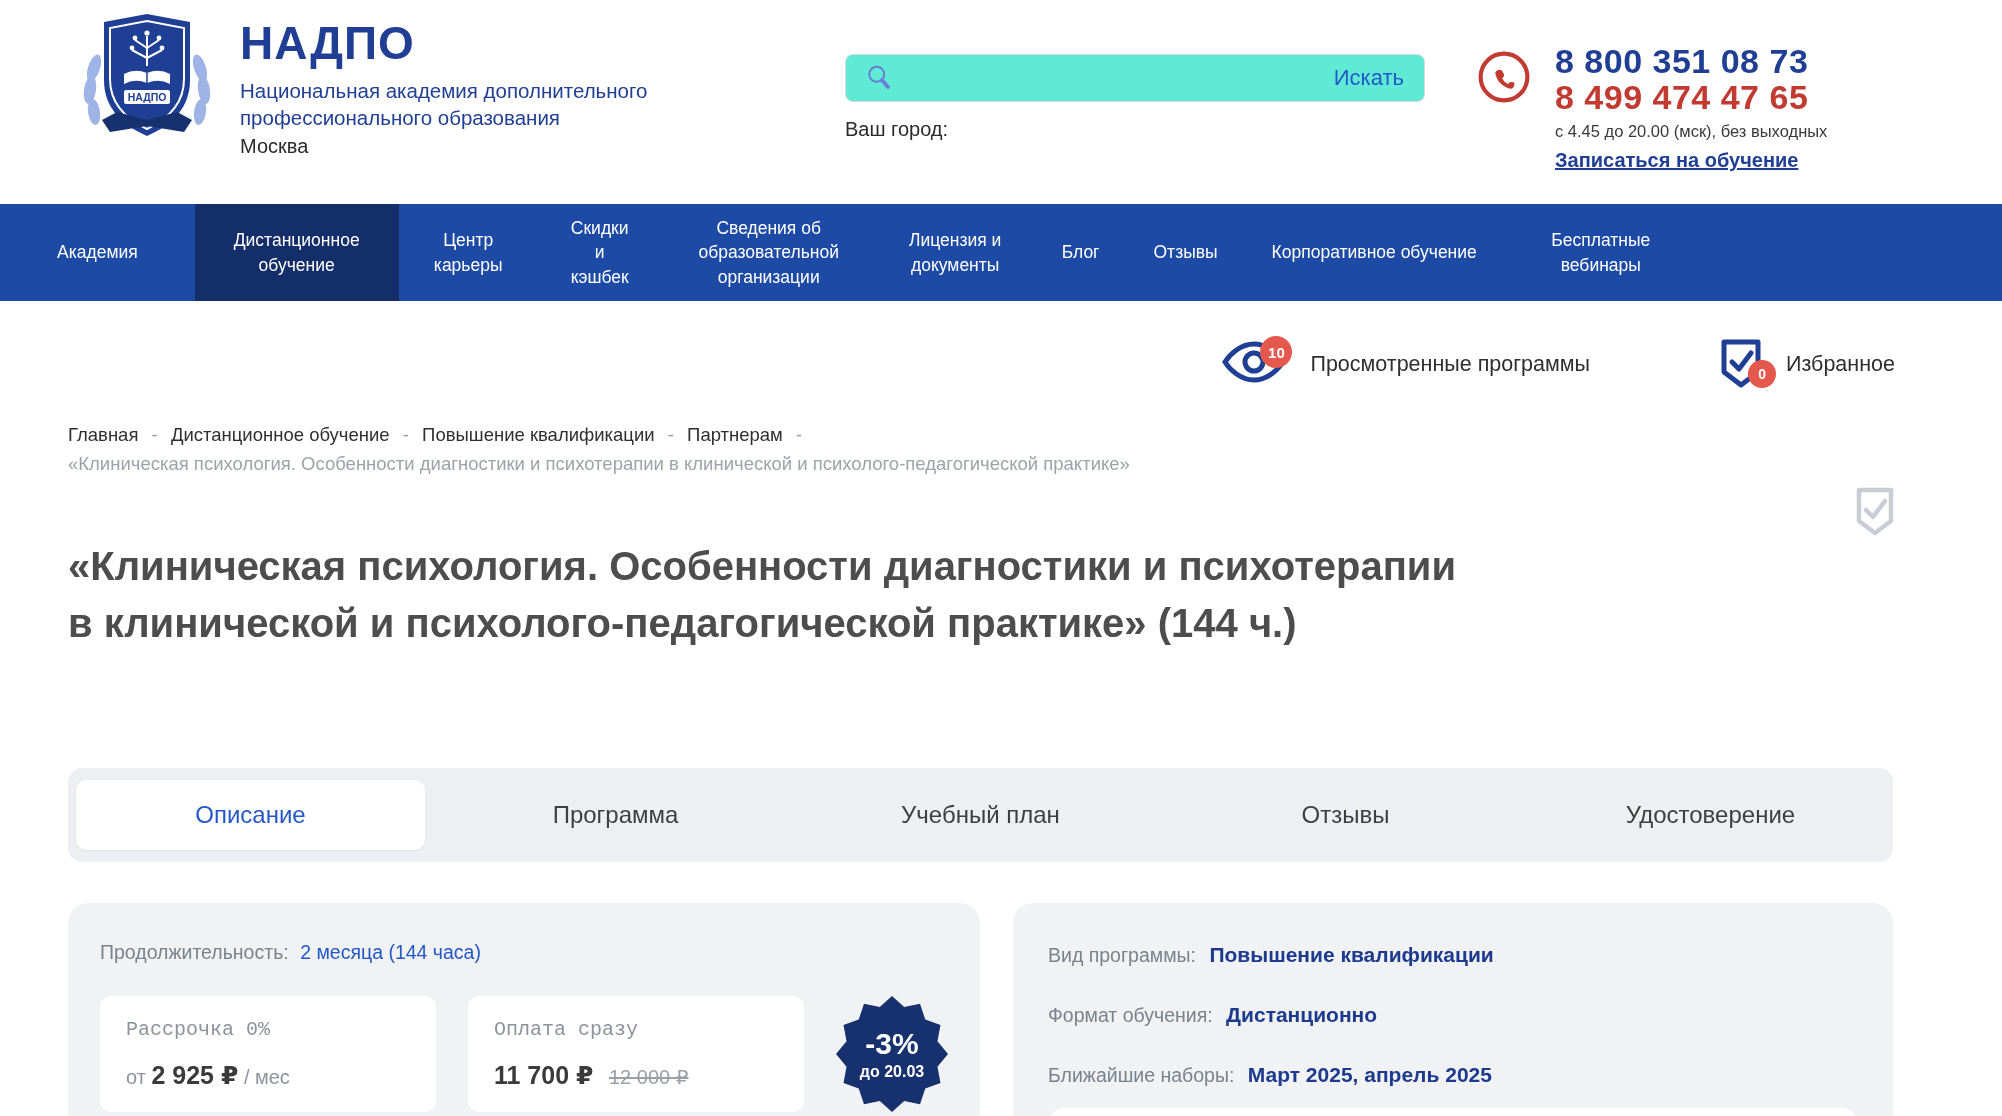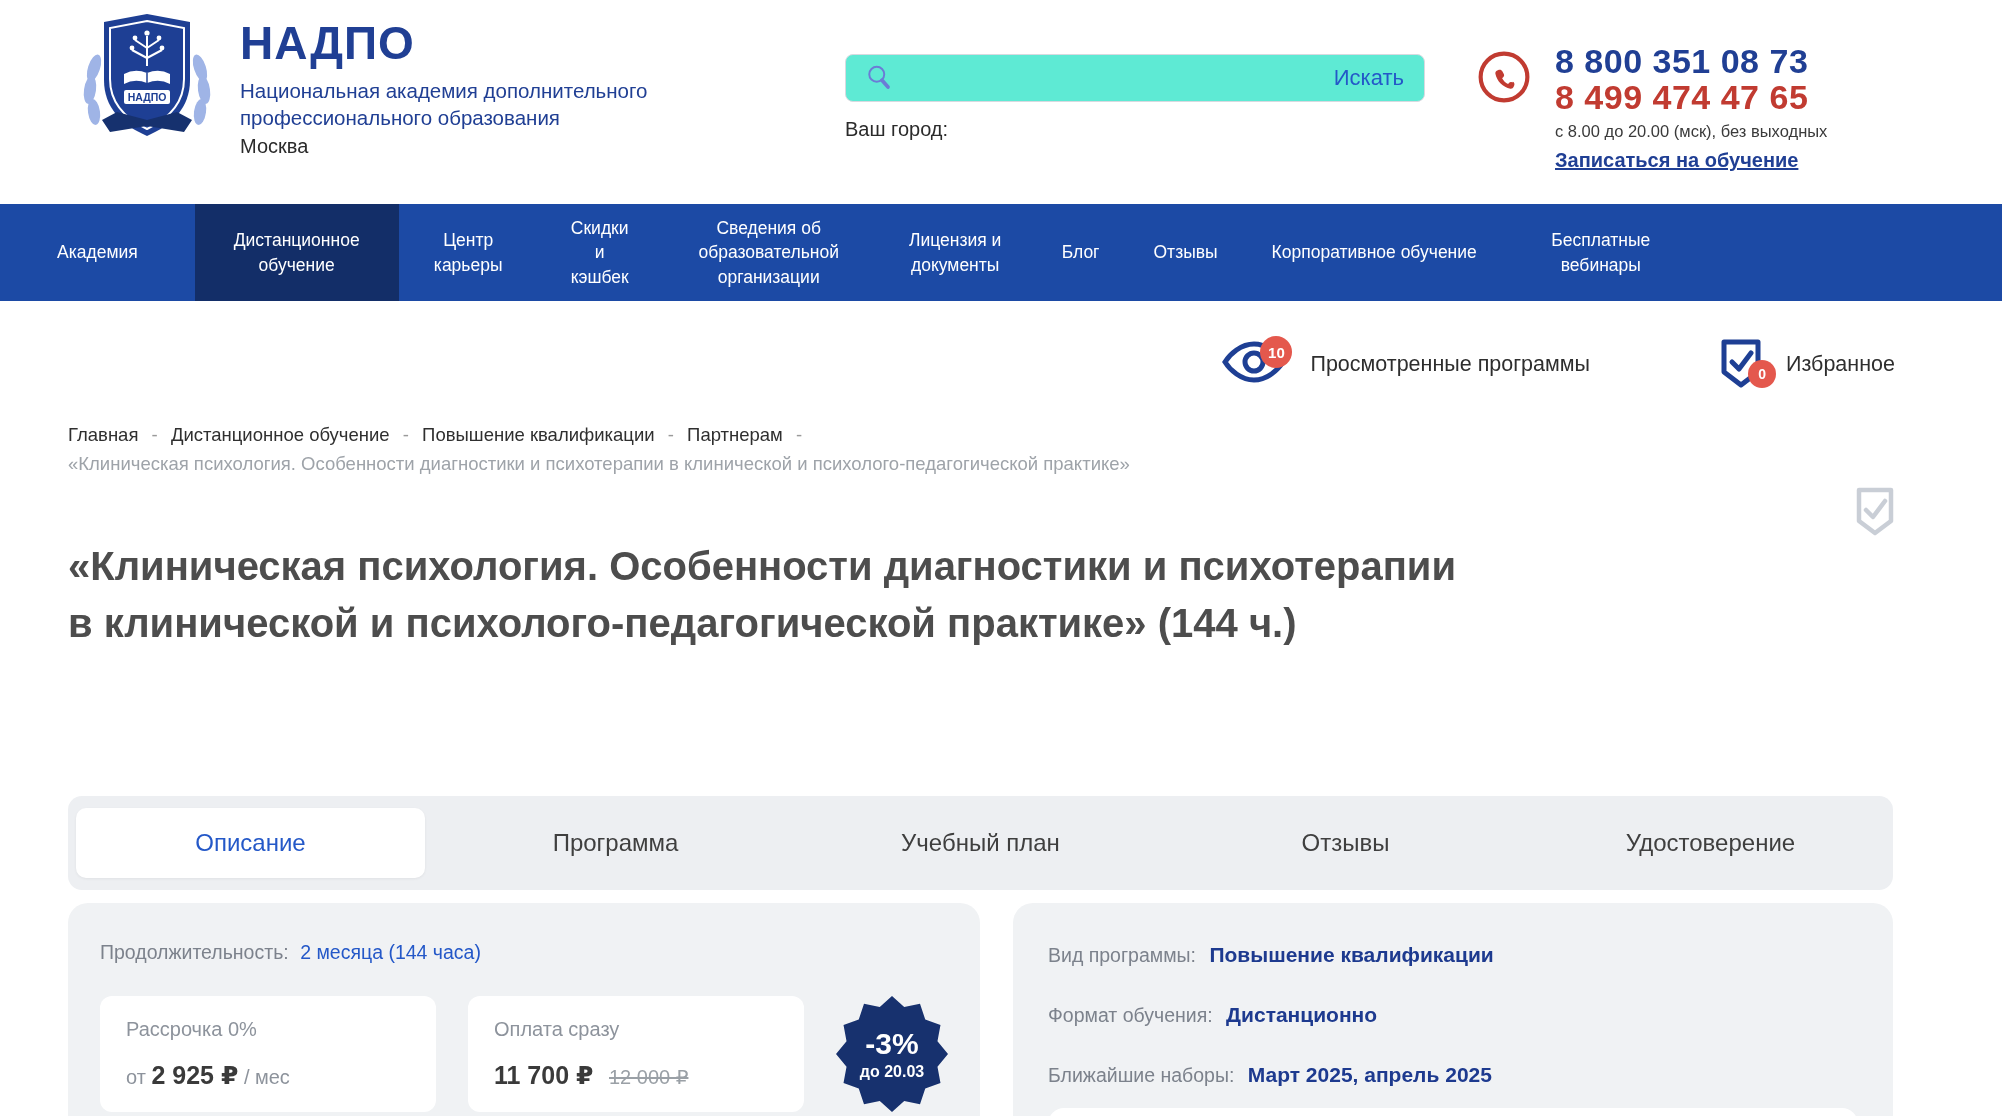--- a/index.html
+++ b/index.html
@@ -62,39 +62,39 @@
   .bc-current { margin-top:7px; color:#9ea3a9; }
 
   .title-shield { position:absolute; right:104px; top:486px; width:46px; height:52px; cursor:pointer; }
 
   
   .page-title { position:absolute; left:68px; top:538px; width:1420px;
     font-size:40px; font-weight:bold; color:#4d4d4d; line-height:1.42; }
 
   
   .tabs { position:absolute; left:68px; top:768px; width:1825px; height:94px;
-    background:#edeff2; border-radius:14px; display:flex;margin-top:28px; }
+    background:#edeff2; border-radius:14px; display:flex; }
   .tab { flex:1; margin:12px 8px; display:flex; align-items:center; justify-content:center;
     font-size:24px; color:#3f3f3f; border-radius:10px; cursor:pointer; }
   .tab.active { background:#fff; color:#2458c8; box-shadow:0 1px 3px rgba(0,0,0,0.06); }
 
   
   .cards { position:absolute; left:68px; top:903px; display:flex; gap:33px; }
   .card { background:#f0f2f4; border-radius:20px; height:300px; position:relative; }
   .card.left { width:912px; padding:38px 32px; }
   .card.right { width:880px; padding:40px 35px; }
 
   .duration-line { font-size:19.5px; }
   .lbl { color:#7c828c; }
   .duration-value { color:#2458c8; margin-left:6px; }
 
   .price-row { display:flex; align-items:center; margin-top:32px; gap:32px; }
   .price-card { background:#fff; border-radius:12px; width:356px; height:116px; padding:22px 26px;
     display:flex; flex-direction:column; justify-content:space-between; }
-  .price-title { font-size:20px; color:#8d939c; }
+  .price-title { font-size:20px; color:#8d939c;font-family:Liberation Mono, monospace; }
   .price-line { font-size:20px; color:#8d939c; }
   .price-strong { font-size:25px; font-weight:bold; color:#3a3a3a; }
   .price-old { font-size:20px; color:#9aa0a6; text-decoration:line-through; margin-left:10px; }
 
   .starburst { width:112px; height:116px; background:#17316e; color:#fff; flex:0 0 auto;
     display:flex; flex-direction:column; align-items:center; justify-content:center;
     clip-path:polygon(100% 50%,90.6% 60.9%,93.3% 75%,79.7% 79.7%,75% 93.3%,60.9% 90.6%,50% 100%,39.1% 90.6%,25% 93.3%,20.3% 79.7%,6.7% 75%,9.4% 60.9%,0% 50%,9.4% 39.1%,6.7% 25%,20.3% 20.3%,25% 6.7%,39.1% 9.4%,50% 0%,60.9% 9.4%,75% 6.7%,79.7% 20.3%,93.3% 25%,90.6% 39.1%); }
   .sb-value { font-size:30px; font-weight:bold; }
   .sb-until { font-size:16px; font-weight:bold; margin-top:2px; }
 
@@ -164,21 +164,21 @@
   </div>
 
   <div class="phone-block">
     <svg class="phone-icon" viewBox="0 0 52 52">
       <circle cx="26" cy="26" r="22.5" fill="none" stroke="#c13b31" stroke-width="4"></circle>
       <path d="M33.9 31.2c-1.1-.5-2.4-.3-3.1.6l-.9 1c-2.4-1.3-4.4-3.3-5.7-5.7l1-.9c.9-.7 1.2-2 .6-3.1l-1.4-2.7c-.6-1.2-2-1.8-3.3-1.3l-1.6.6c-1.3.5-2 1.8-1.8 3.1 1.5 7.3 7.2 13 14.5 14.5 1.3.2 2.6-.5 3.1-1.8l.6-1.6c.5-1.3-.1-2.7-1.3-3.3z" fill="#c13b31"></path>
     </svg>
     <div class="phone-col">
       <div class="phone-primary">8 800 351 08 73</div>
       <div class="phone-secondary">8 499 474 47 65</div>
-      <div class="phone-schedule">с 8.00 до 20.00 (мск), без выходных</div>
+      <div class="phone-schedule">с 4.45 до 20.00 (мск), без выходных</div>
       <div class="phone-cta">Записаться на обучение</div>
     </div>
   </div>
 </div>
 
 <nav class="nav">
   <div class="nav-item">
       <span>Академия</span>
     </div>
   <div class="nav-item active">

